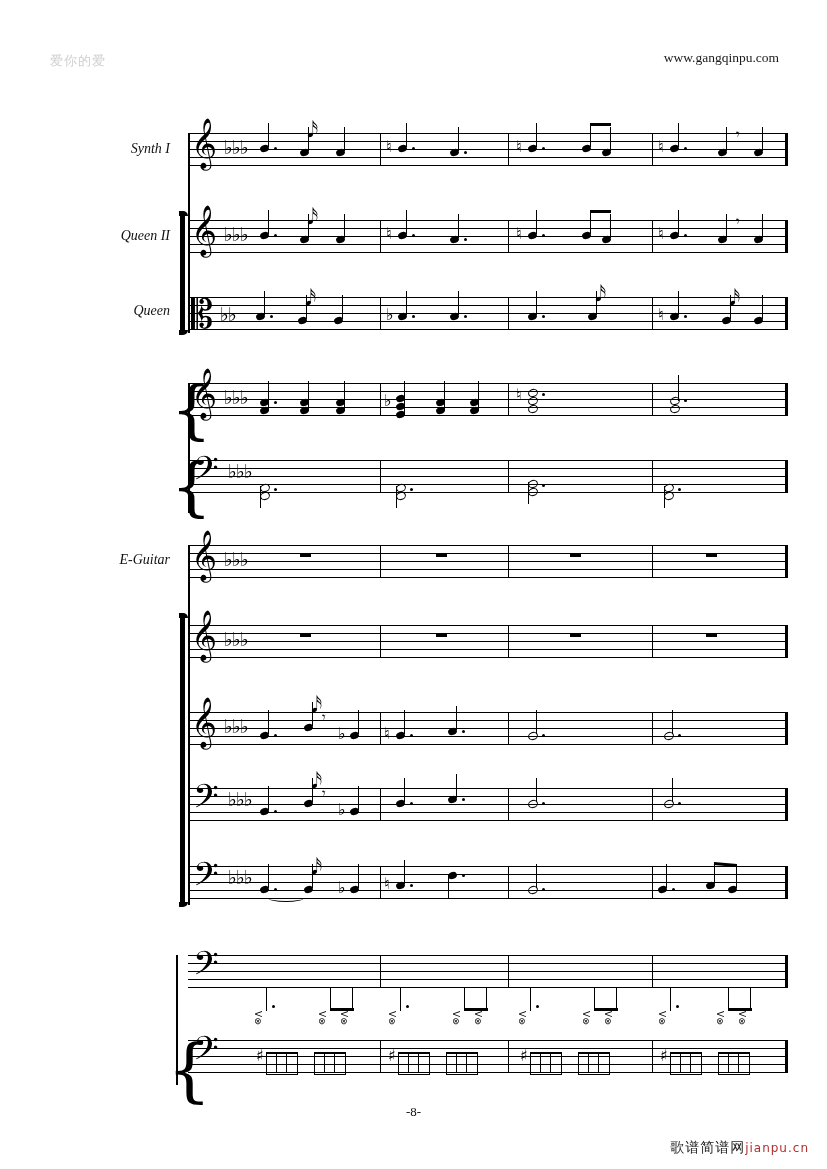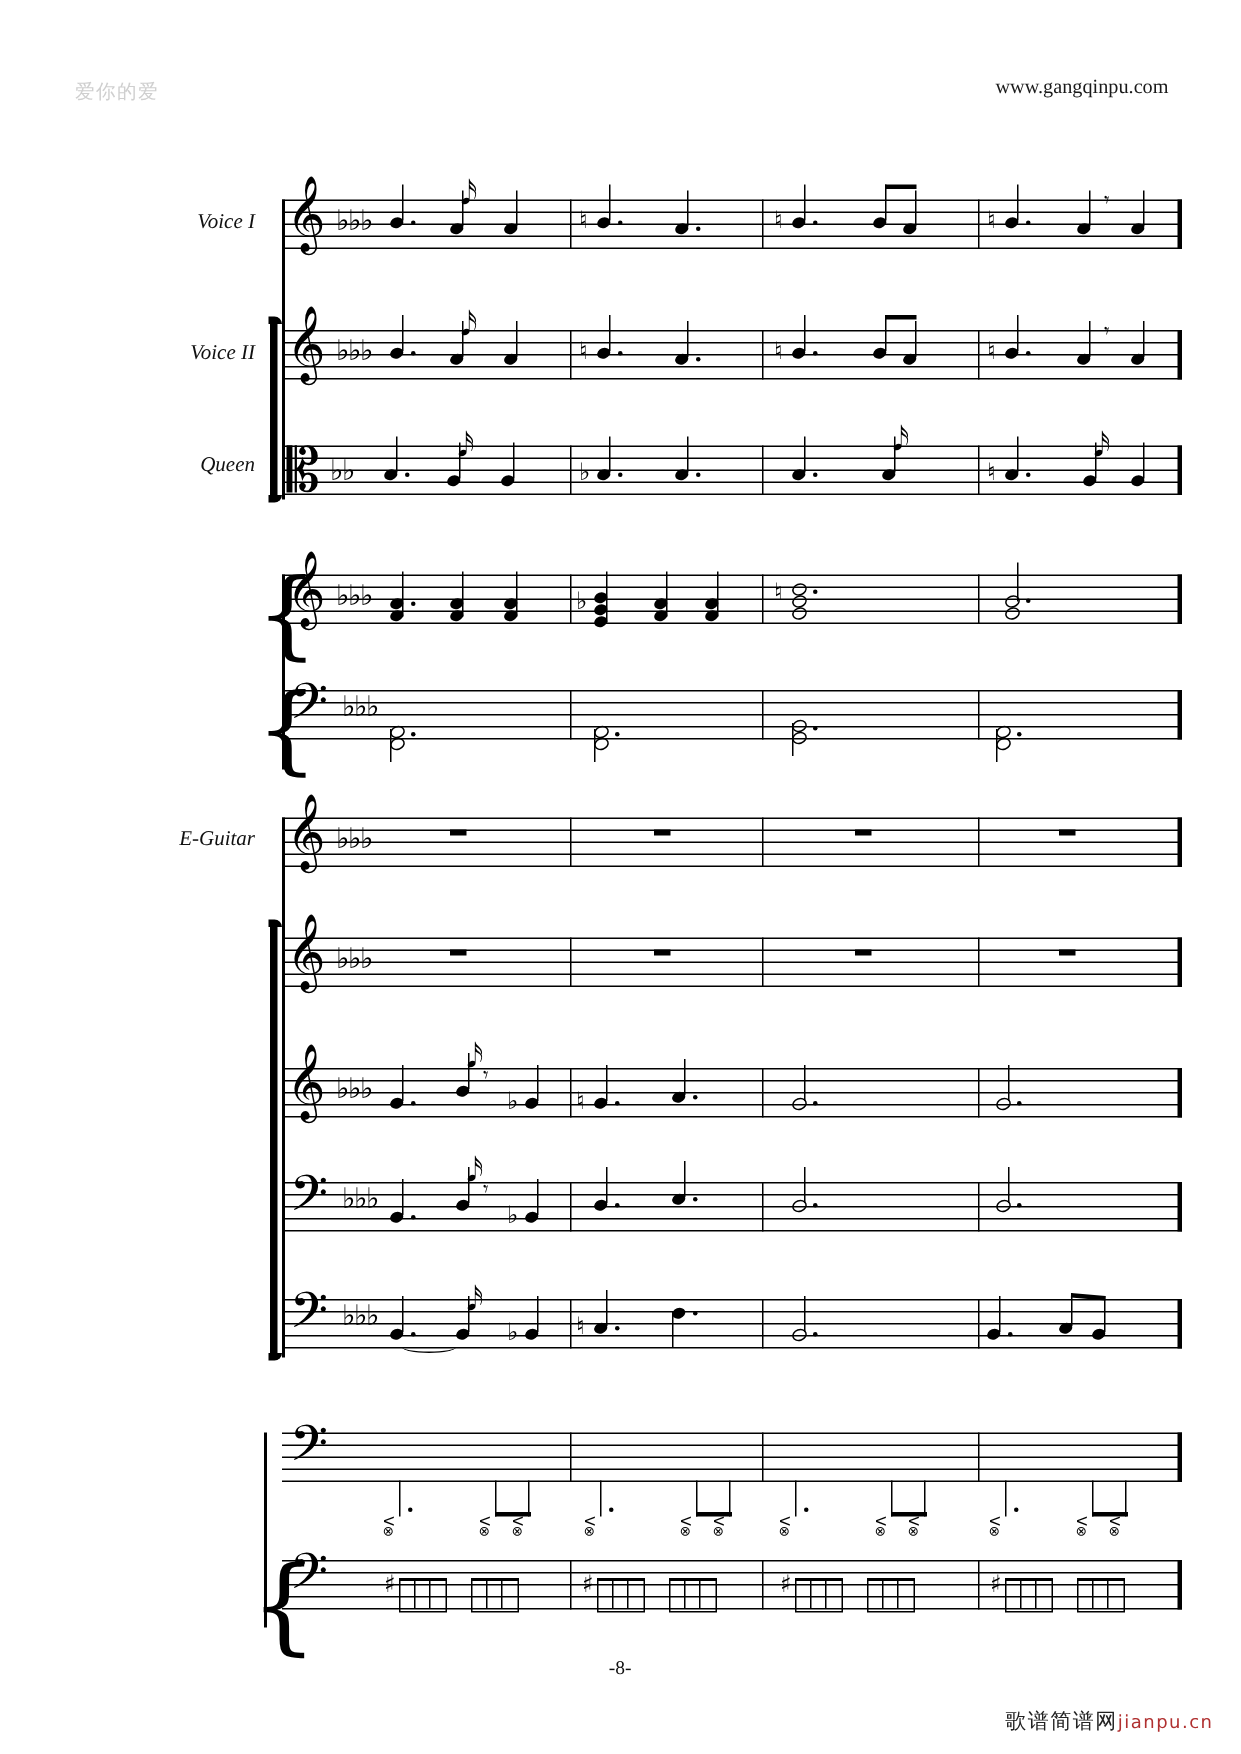--- a/index.html
+++ b/index.html
@@ -241,22 +241,22 @@
 </head>
 <body>
 
 <div class="page">
 
   <div class="doc-title">爱你的爱</div>
   <div class="doc-title-cover"></div>
 
   <div class="website">www.gangqinpu.com</div>
 
-  <div class="inst-label" style="left:60px; top:141px; width:110px;">Voice I</div>
-  <div class="inst-label" style="left:60px; top:228px; width:110px;">Voice II</div>
+  <div class="inst-label" style="left:60px; top:141px; width:110px;">Synth I</div>
+  <div class="inst-label" style="left:60px; top:228px; width:110px;">Queen II</div>
   <div class="inst-label" style="left:60px; top:303px; width:110px;">Queen</div>
   <div class="inst-label" style="left:60px; top:552px; width:110px;">E-Guitar</div>
 
   <div class="sysbar" style="left:188px; top:133px; height:200px;"></div>
   <div class="sysbar" style="left:188px; top:383px; height:130px;"></div>
   <div class="sysbar" style="left:188px; top:545px; height:360px;"></div>
   <div class="sysbar" style="left:176px; top:955px; height:130px;"></div>
 
   <div class="bracket" style="left:180px; top:214px; height:118px;"></div>
   <div class="bracket" style="left:180px; top:616px; height:288px;"></div>

